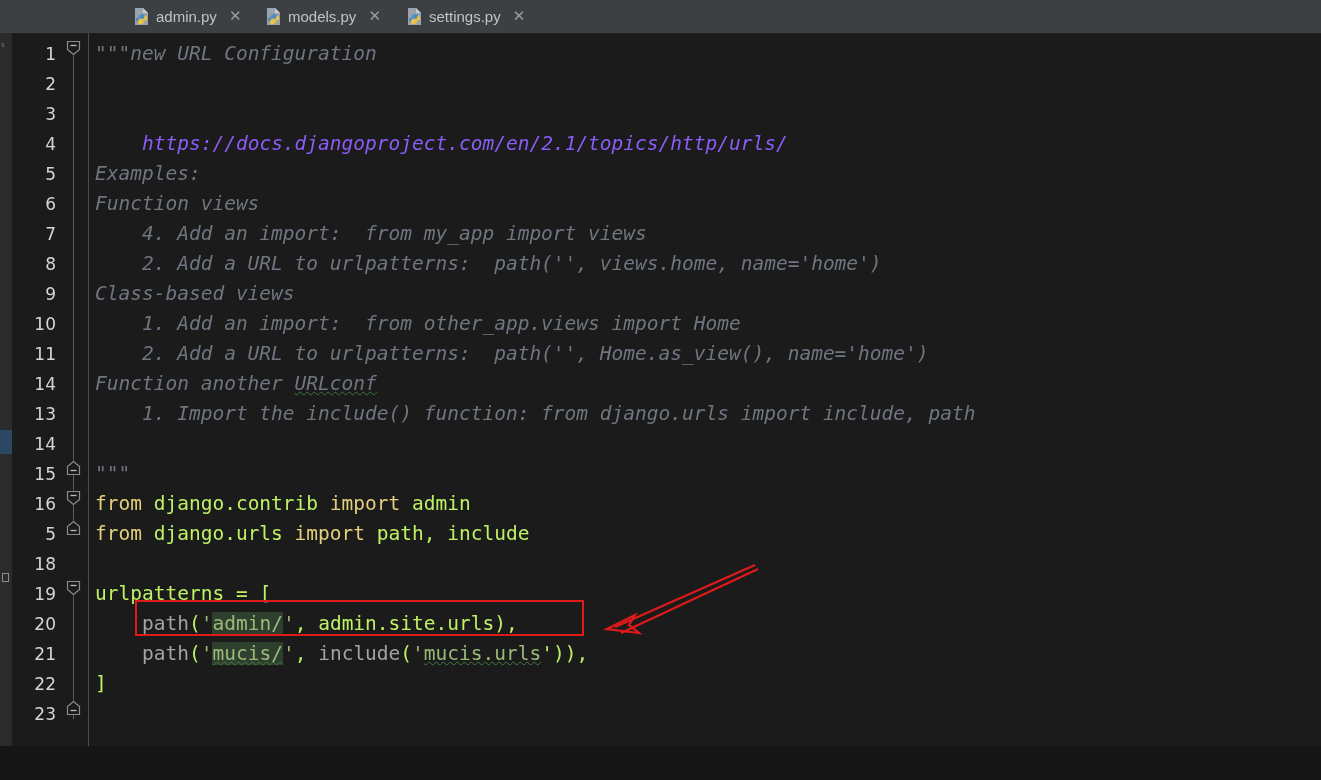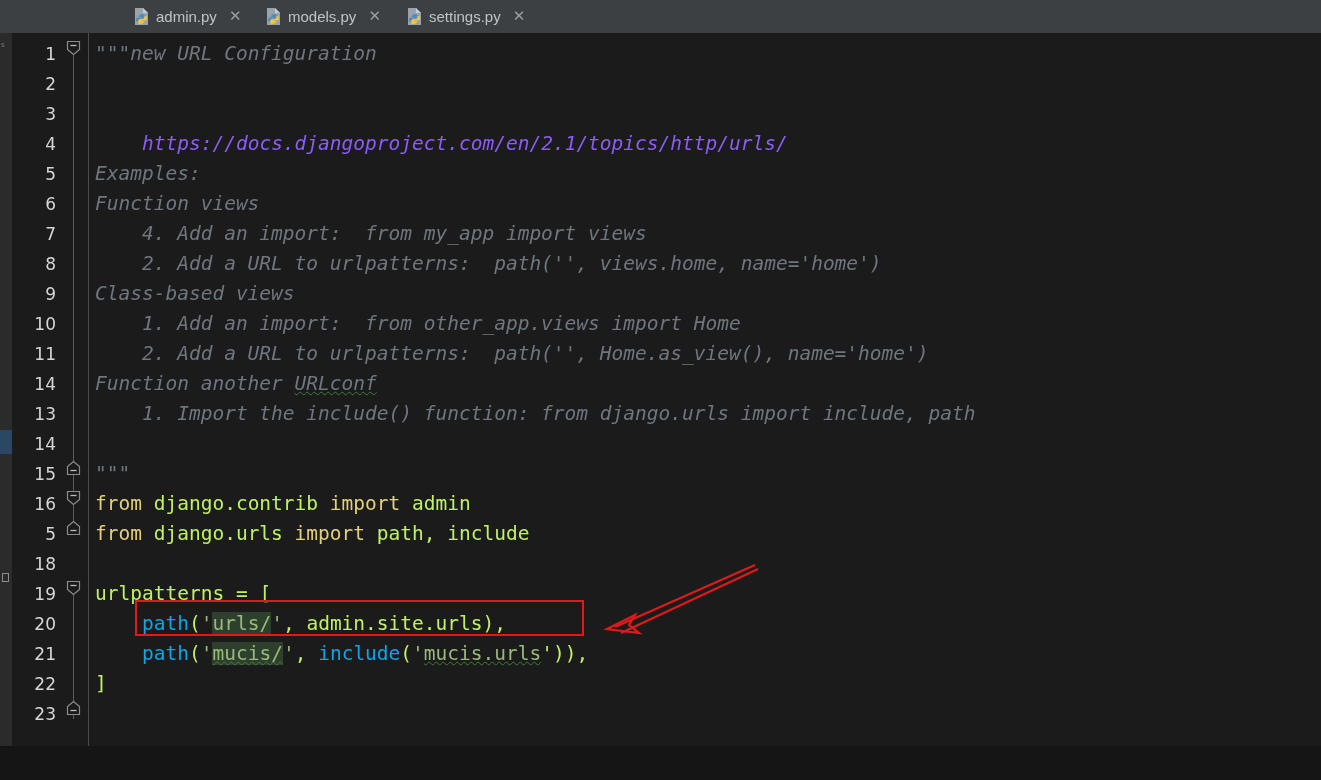--- a/index.html
+++ b/index.html
@@ -79,21 +79,21 @@
     background:#1b1b1b;overflow:hidden;
   }
   .line{
     position:absolute;left:0;height:30px;line-height:30px;
     font-size:19.5px;white-space:pre;letter-spacing:0px;
   }
   .doc{color:#6f7680;font-style:italic;}
   .lnk{color:#8b5cf6;font-style:italic;}
   .kw{color:#e3d07a;}
   .id{color:#bef264;}
-  .fn{color:#0ea5e9;}
+  .fn{color:#a3a3a3;}
   .str{color:#9aba7a;}
   .hl{background:#2f3f2d;}
   .squig{
     border-bottom:2px dotted #3f7a3f;
     text-decoration:underline;
     text-decoration-style:wavy;
     text-decoration-color:#3f7a3f;
     text-decoration-thickness:1px;
     border-bottom:none;
   }
@@ -263,21 +263,21 @@
       <div class="line" style="top:426px;left:6px"><span class="doc">"""</span></div>
 
       <div class="line" style="top:456px;left:6px"><span class="kw">from</span><span class="id"> django.contrib </span><span class="kw">import</span><span class="id"> admin</span></div>
 
       <div class="line" style="top:486px;left:6px"><span class="kw">from</span><span class="id"> django.urls </span><span class="kw">import</span><span class="id"> path, include</span></div>
 
       <div class="line" style="top:516px;left:6px"></div>
 
       <div class="line" style="top:546px;left:6px"><span class="id">urlpatterns</span><span class="id"> = </span><span class="id">[</span></div>
 
-      <div class="line" style="top:576px;left:53px"><span class="fn">path</span><span class="id">(</span><span class="str">'</span><span class="str hl">urls/</span><span class="str">'</span><span class="id">, admin.site.urls),</span></div>
+      <div class="line" style="top:576px;left:53px"><span class="fn">path</span><span class="id">(</span><span class="str">'</span><span class="str hl">admin/</span><span class="str">'</span><span class="id">, admin.site.urls),</span></div>
 
       <div class="line" style="top:606px;left:53px"><span class="fn">path</span><span class="id">(</span><span class="str">'</span><span class="str hl squig">mucis/</span><span class="str">'</span><span class="id">, </span><span class="fn">include</span><span class="id">(</span><span class="str">'</span><span class="str squig">mucis.urls</span><span class="id">')),</span></div>
 
       <div class="line" style="top:636px;left:6px"><span class="id">]</span></div>
 
       <div class="line" style="top:666px;left:6px"></div>
     </div>
 
     <div class="bottombar"></div>
 

